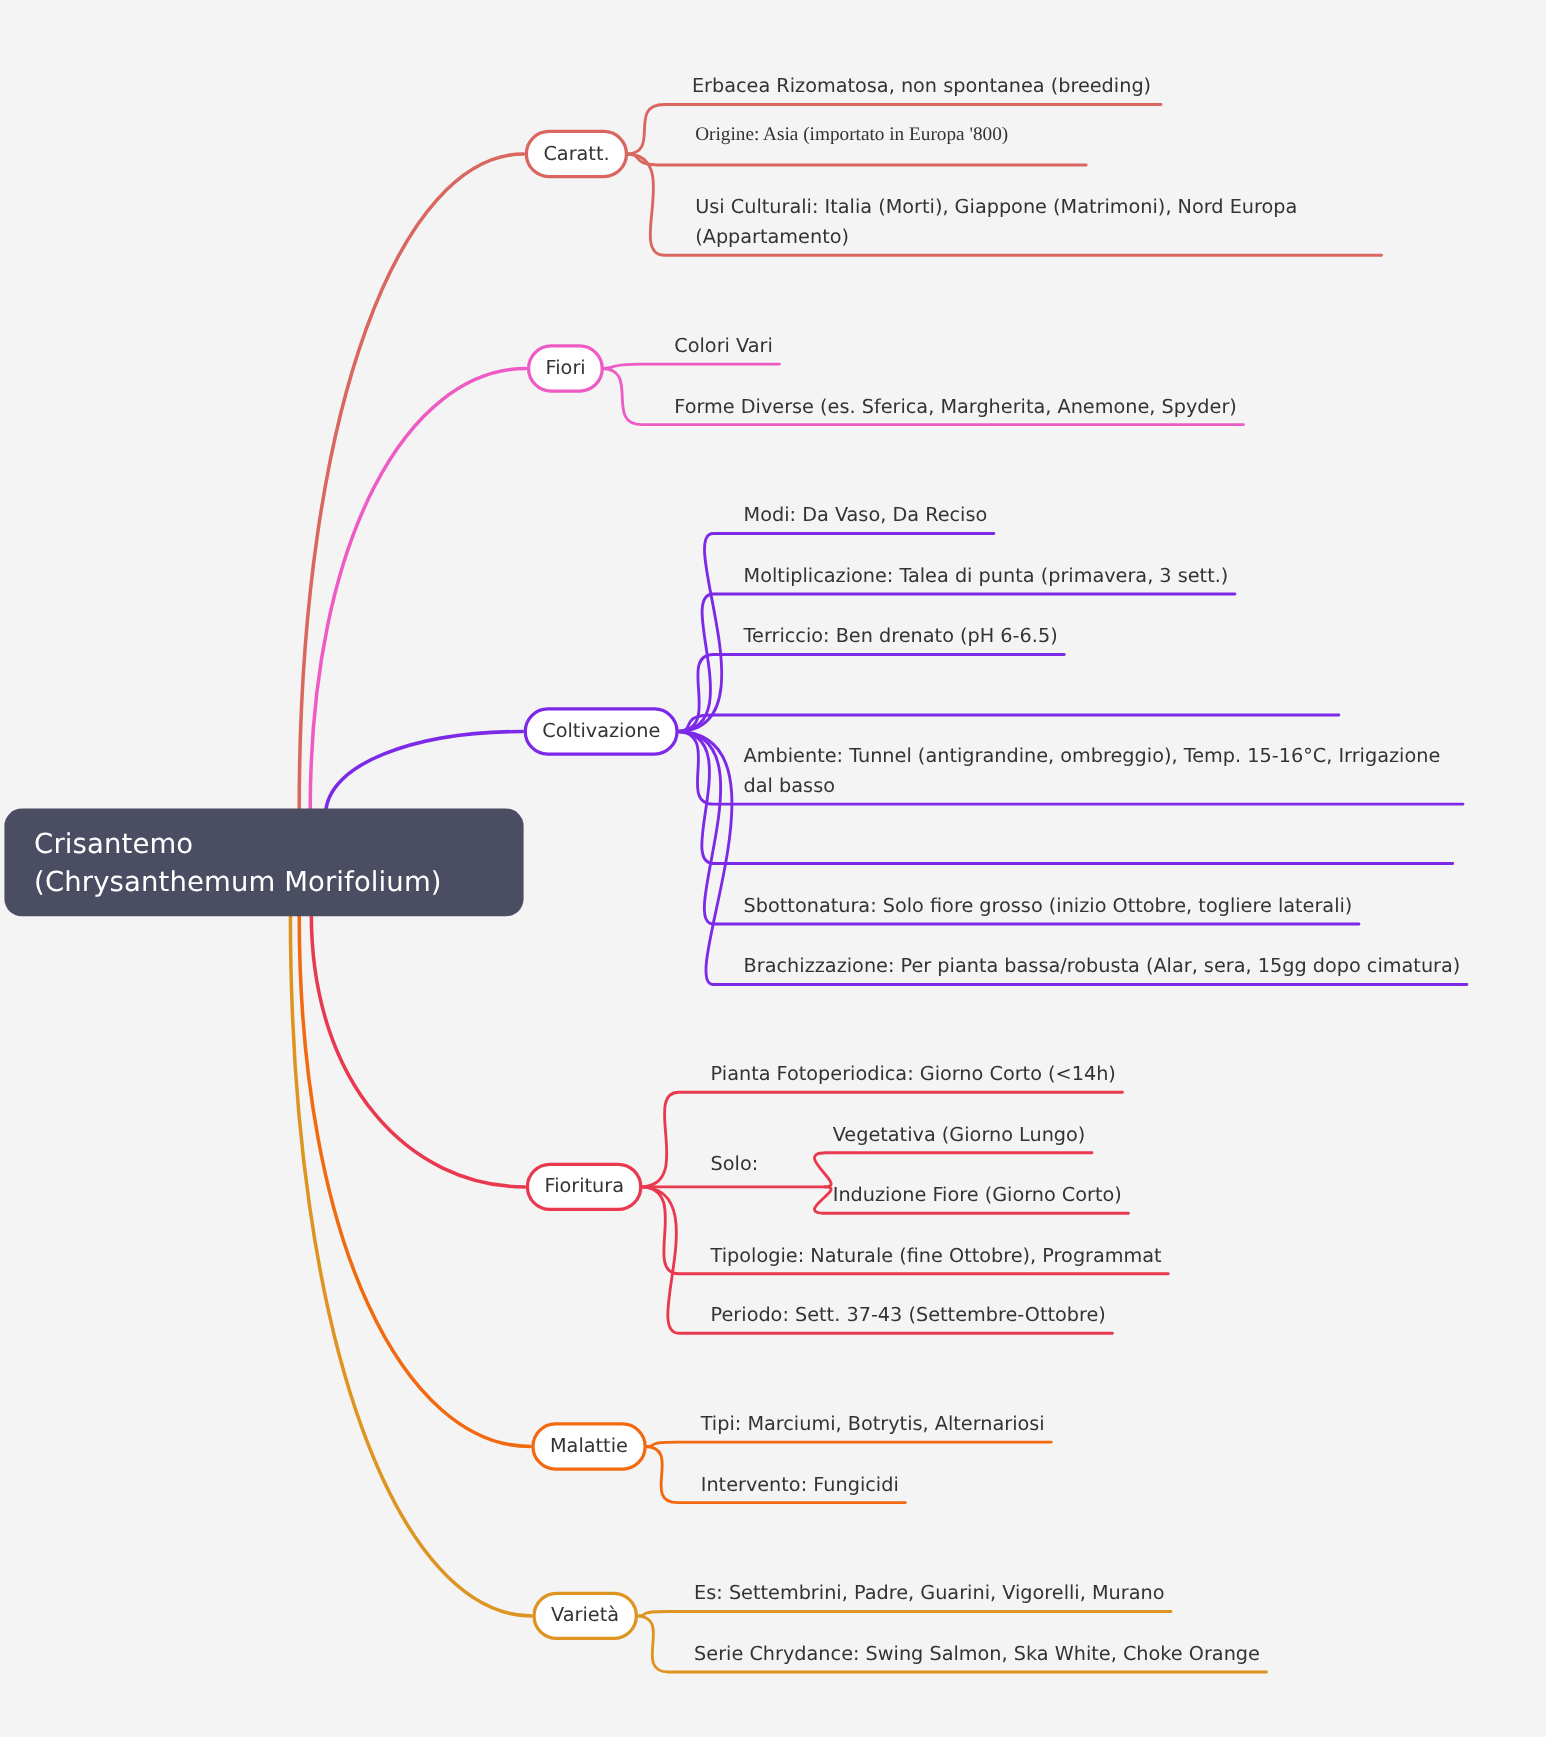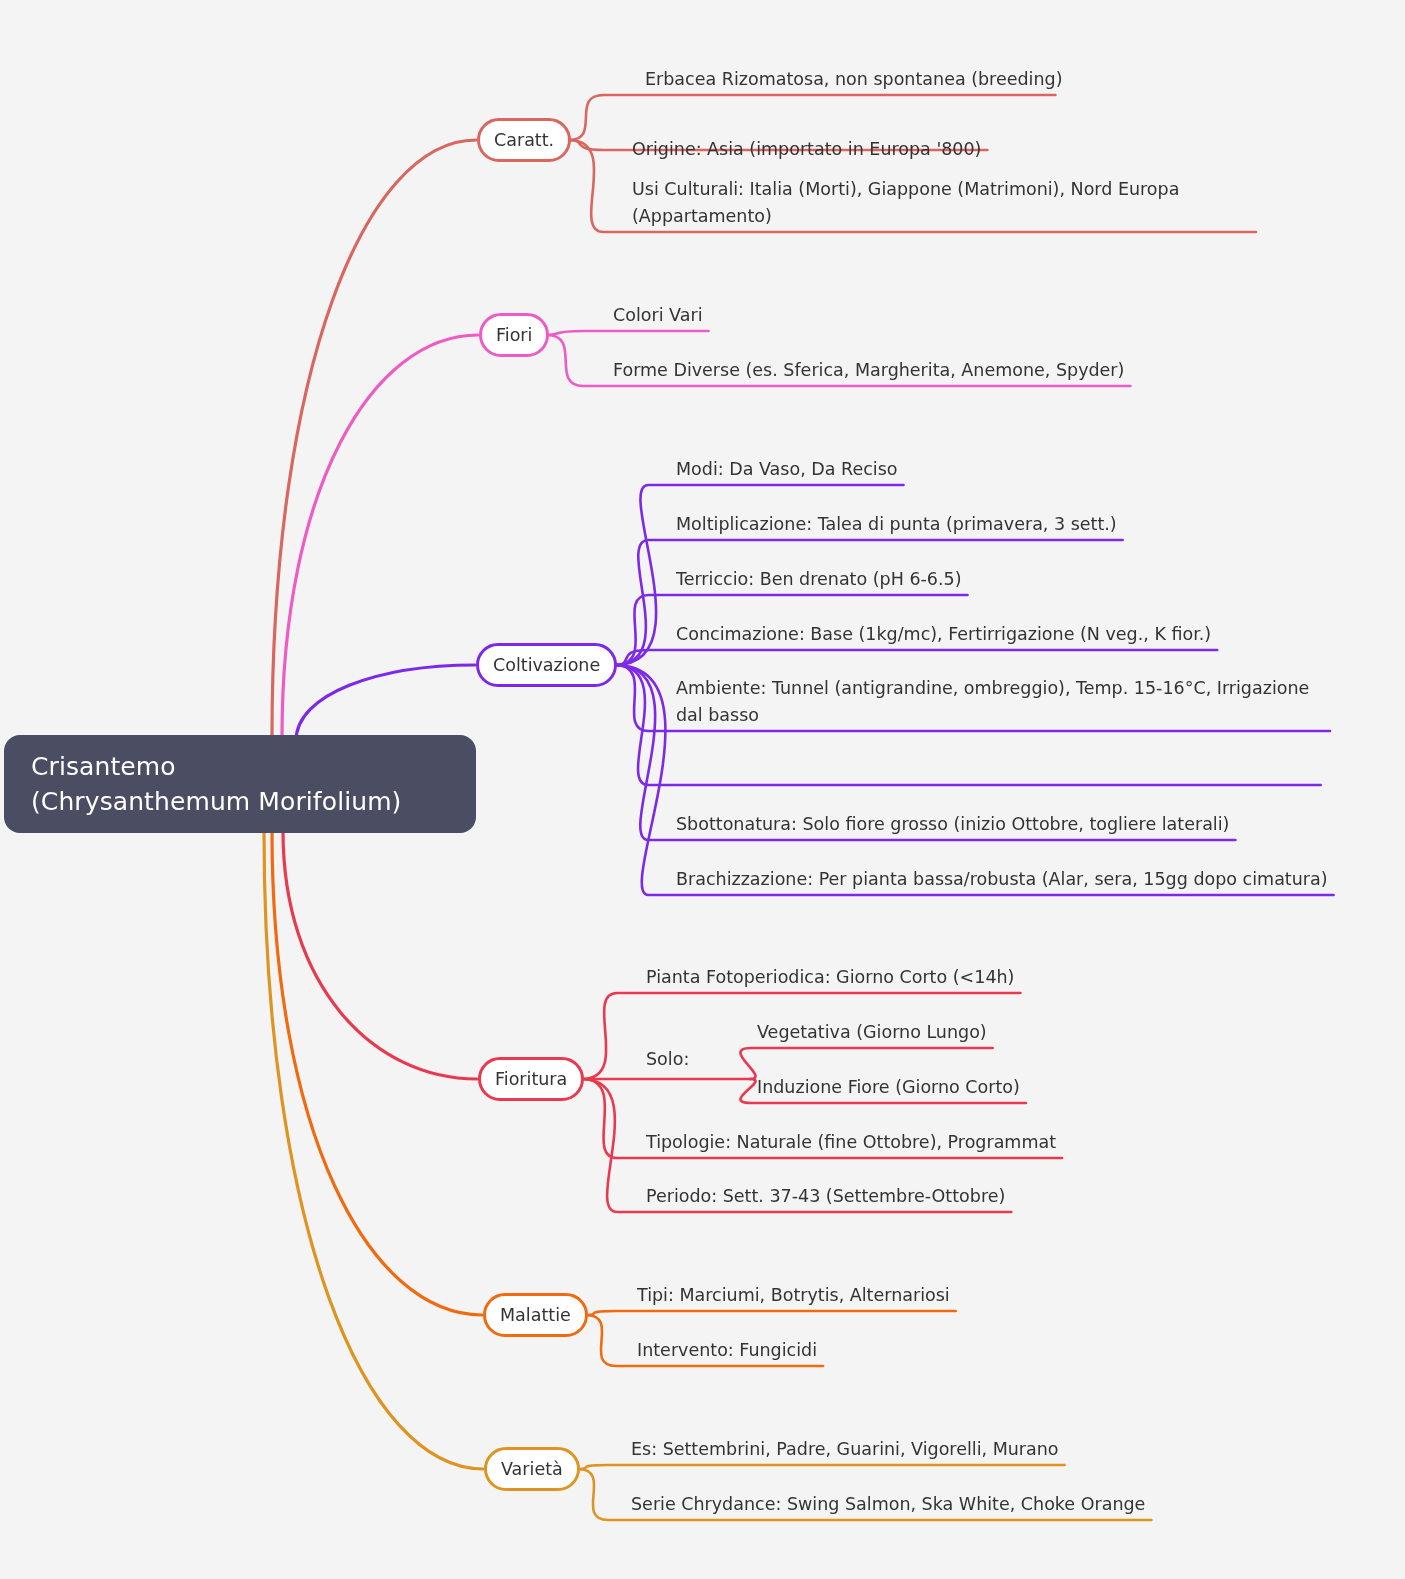--- a/index.html
+++ b/index.html
@@ -141,32 +141,31 @@
   </div>
 
   <div class="node branch" id="node-malattie" style="left: 483px; top: 1293px; border-color: rgb(242, 106, 16);">
     <span>Malattie</span>
   </div>
 
   <div class="node branch" id="node-varieta" style="left: 484px; top: 1447px; border-color: rgb(222, 148, 32);">
     <span>Varietà</span>
   </div>
 
-  <div class="leaf nowrap" id="leaf-c0" style="left:645px; top:66px;text-align:right;">Erbacea Rizomatosa, non spontanea (breeding)</div>
-  <div class="leaf nowrap" id="leaf-c1" style="left:632px; top:136px;">Origine: Asia (importato in Europa '800)</div>
+  <div class="leaf nowrap" id="leaf-c0" style="left:629px; top:66px;text-align:right;">Erbacea Rizomatosa, non spontanea (breeding)</div>
+  <div class="leaf nowrap" id="leaf-c1" style="left:632px; top:108px;font-family:Liberation Serif, serif;">Origine: Asia (importato in Europa '800)</div>
   <div class="leaf" id="leaf-c2" style="left:632px; top:176px; width:560px;">Usi Culturali: Italia (Morti), Giappone (Matrimoni), Nord Europa
 (Appartamento)</div>
 
   <div class="leaf nowrap" id="leaf-f0" style="left:613px; top:302px;">Colori Vari</div>
   <div class="leaf nowrap" id="leaf-f1" style="left:613px; top:357px;">Forme Diverse (es. Sferica, Margherita, Anemone, Spyder)</div>
 
   <div class="leaf nowrap" id="leaf-k0" style="left:676px; top:456px;">Modi: Da Vaso, Da Reciso</div>
   <div class="leaf nowrap" id="leaf-k1" style="left:676px; top:511px;">Moltiplicazione: Talea di punta (primavera, 3 sett.)</div>
   <div class="leaf nowrap" id="leaf-k2" style="left:676px; top:566px;">Terriccio: Ben drenato (pH 6-6.5)</div>
-  <div class="leaf nowrap" id="leaf-k3" style="left:676px; top:621px;">Concimazione: Base (1kg/mc), Fertirrigazione (N veg., K fior.)</div>
   <div class="leaf" id="leaf-k4" style="left:676px; top:675px; width:640px;">Ambiente: Tunnel (antigrandine, ombreggio), Temp. 15-16°C, Irrigazione
 dal basso</div>
   <div class="leaf nowrap" id="leaf-k6" style="left:676px; top:811px;">Sbottonatura: Solo fiore grosso (inizio Ottobre, togliere laterali)</div>
   <div class="leaf nowrap" id="leaf-k7" style="left:676px; top:866px;">Brachizzazione: Per pianta bassa/robusta (Alar, sera, 15gg dopo cimatura)</div>
 
   <div class="leaf nowrap" id="leaf-o0" style="left:646px; top:964px;">Pianta Fotoperiodica: Giorno Corto (&lt;14h)</div>
   <div class="sublabel" id="leaf-o1" style="left:646px; top:1049px;">Solo:</div>
   <div class="leaf nowrap" id="leaf-o1a" style="left:757px; top:1019px;">Vegetativa (Giorno Lungo)</div>
   <div class="leaf nowrap" id="leaf-o1b" style="left:757px; top:1074px;">Induzione Fiore (Giorno Corto)</div>
   <div class="leaf nowrap" id="leaf-o2" style="left:646px; top:1129px;">Tipologie: Naturale (fine Ottobre), Programmat</div>

